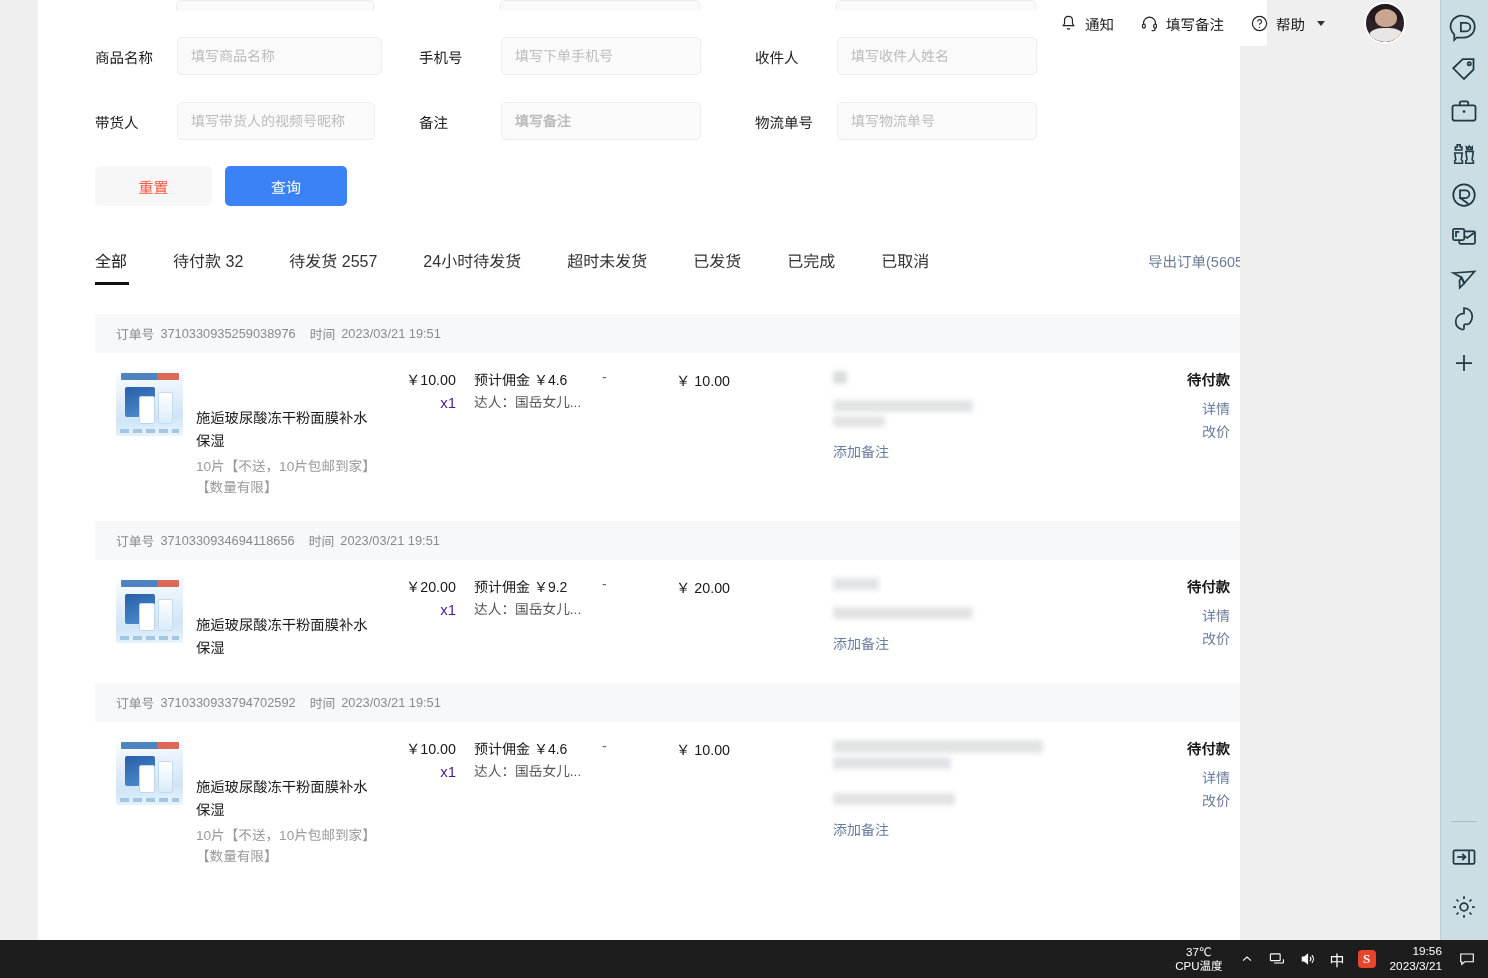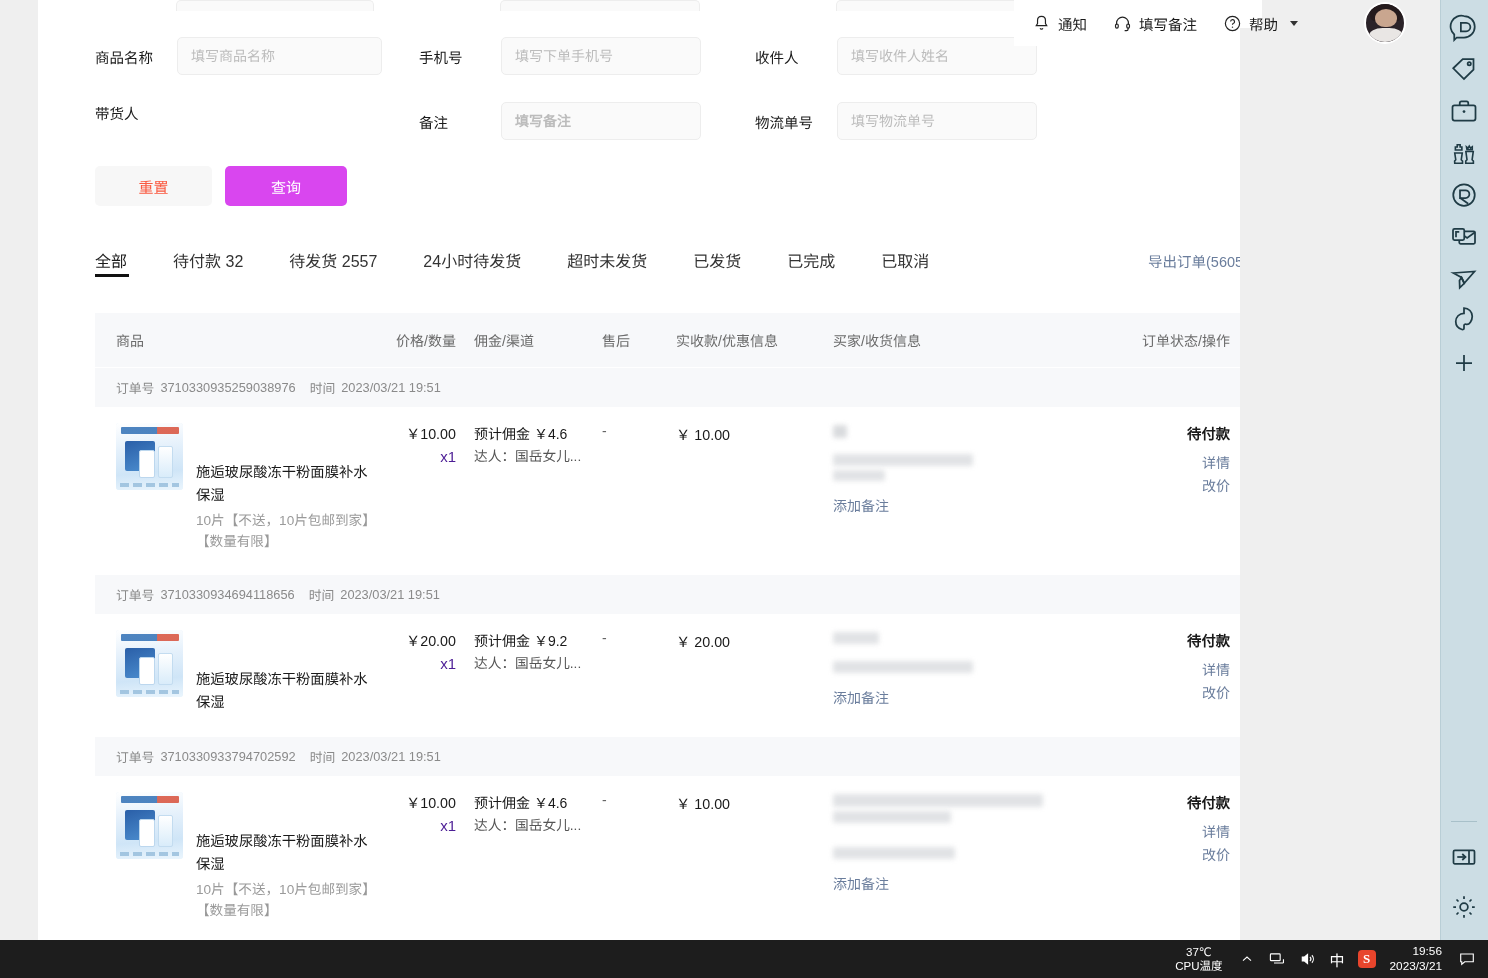--- a/index.html
+++ b/index.html
@@ -22,21 +22,21 @@
   }
   .page-right-gutter {
     position: absolute; left: 1240px; top: 0; width: 200px; height: 940px; background: #efefef;
   }
   .page-right-white {
     position: absolute; left: 1240px; top: 0; width: 22px; height: 28px; background: #ffffff;
   }
 
   
   .topbar {
-    position: absolute; left: 1014px; top: 0; width: 226px; height: 46px;
+    position: absolute; left: 1041px; top: 0; width: 226px; height: 46px;
     background: #ffffff; display: flex; gap: 0;
     padding-left: 18px; z-index: 40;
   }
   .topbar-item {
     display: flex; align-items: center; gap: 7px;
     font-size: 14.5px; color: #1a1a1a; cursor: pointer; white-space: nowrap;
   }
   .topbar-sep { width: 1px; height: 16px; background: #e2e2e2; margin: 0 13px; }
   .topbar-icon { width: 19px; height: 19px; display: block; }
   .caret {
@@ -82,30 +82,30 @@
     top: 0;
   }
 
   .btn-row { position: absolute; left: 57px; top: 166px; display: flex; gap: 13px; }
   .btn {
     height: 40px; border-radius: 5px; font-size: 15px;
     display: flex; align-items: center; justify-content: center;
     cursor: pointer; border: none; font-family: inherit;
   }
   .btn-reset { width: 117px; background: #f7f7f7; color: #fa5a41; }
-  .btn-query { width: 122px; background: #d946ef; color: #ffffff; }
+  .btn-query { width: 122px; background: #3b82f6; color: #ffffff; }
 
   
   .tabs-bar {
     position: absolute; left: 57px; top: 248px; width: 1165px; height: 44px;
   }
   .tabs { display: flex; align-items: flex-start; gap: 0; }
   .tab {
     position: relative; font-size: 16px; color: #333; cursor: pointer;
-    padding-bottom: 5px; margin-right: 46px; white-space: nowrap;
+    padding-bottom: 13px; margin-right: 46px; white-space: nowrap;
   }
   .tab.active { color: #1a1a1a; font-weight: 400; }
   .tab.active::after {
     content: ""; position: absolute; left: 0; bottom: 0;
     width: 34px; height: 3px; background: #111;
   }
   .export-link {
     position: absolute; right: 4px; top: 2px; font-size: 14.5px;
     color: #6a7d9c; cursor: pointer; white-space: nowrap;
   }
@@ -260,20 +260,21 @@
         <span class="field-label">手机号</span>
         <input class="field-input" style="width: 200px;" placeholder="填写下单手机号">
       </div>
       <div class="field" style="left:717px; top:37px;">
         <span class="field-label">收件人</span>
         <input class="field-input" style="width: 200px;" placeholder="填写收件人姓名">
       </div>
 
       <div class="field" style="left:57px; top:102px;">
         <span class="field-label">带货人</span>
+        <input class="field-input" style="width: 198px;" placeholder="填写带货人的视频号昵称">
       </div>
       <div class="field" style="left:381px; top:102px;">
         <span class="field-label">备注</span>
         <input class="field-input" style="width: 200px; font-weight: bold;" placeholder="填写备注">
       </div>
       <div class="field" style="left:717px; top:102px;">
         <span class="field-label">物流单号</span>
         <input class="field-input" style="width: 200px;" placeholder="填写物流单号">
       </div>
 
@@ -310,29 +311,20 @@
         </div>
         <div class="tab">
           <span>已取消</span>
         </div>
       </div>
       <div class="export-link">导出订单(56057)</div>
     </div>
 
     <div class="table">
 
-      <div class="thead">
-        <div class="th c-prod">商品</div>
-        <div class="th c-price">价格/数量</div>
-        <div class="th c-commi">佣金/渠道</div>
-        <div class="th c-after">售后</div>
-        <div class="th c-paid">实收款/优惠信息</div>
-        <div class="th c-buyer">买家/收货信息</div>
-        <div class="th c-status">订单状态/操作</div>
-      </div>
 
       <div>
         <div class="order-meta">
           <span>订单号</span>
           <span style="margin-left:-8px">3710330935259038976</span>
           <span>时间</span>
           <span style="margin-left:-8px">2023/03/21 19:51</span>
         </div>
         <div class="order-body">
           <div class="prod-cell">

